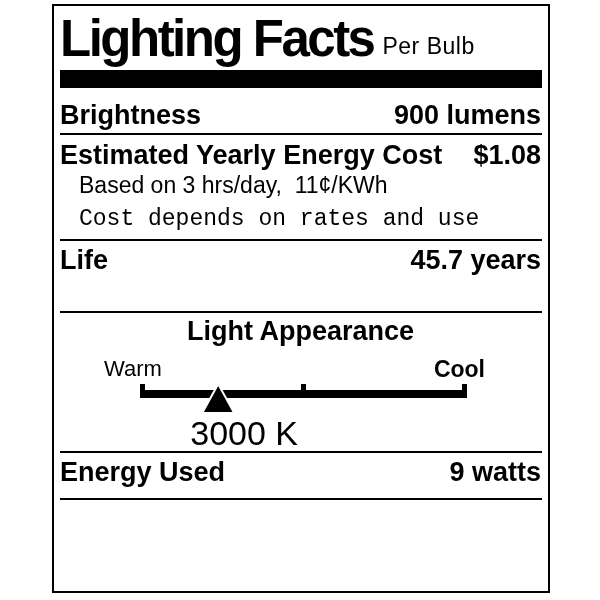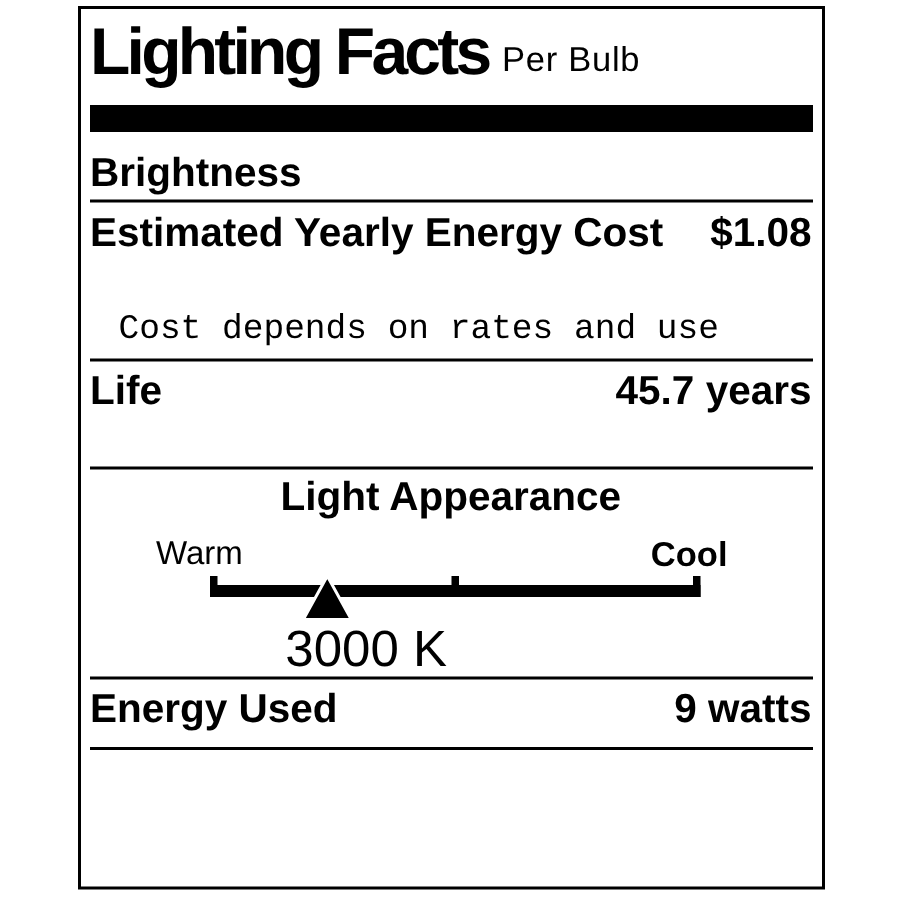--- a/index.html
+++ b/index.html
@@ -33,21 +33,21 @@
   
   .title-row {
     left: 6px;
     top: 7px;
     right: 7px;
     display: flex;
     align-items: baseline;
     white-space: nowrap;
   }
   .title {
-    font-size: 44px;
+    font-size: 51px;
     font-weight: bold;
     letter-spacing: -2.5px;
     line-height: 1;
     text-align: center;
   }
   .subtitle {
     font-size: 23px;
     font-weight: normal;
     line-height: 1;
     margin-left: 9px;
@@ -148,27 +148,29 @@
   <div class="label-box">
 
     <div class="abs title-row">
       <span class="title">Lighting Facts</span>
       <span class="subtitle">Per Bulb</span>
     </div>
     <div class="abs header-bar"></div>
 
     <div class="abs row row-brightness">
       <span>Brightness</span>
+      <span>900 lumens</span>
     </div>
     <div class="abs rule rule-1"></div>
 
     <div class="abs row row-energy-cost">
       <span>Estimated Yearly Energy Cost</span>
       <span>$1.08</span>
     </div>
+    <div class="abs note note-cost-1">Based on 3 hrs/day,  11¢/KWh</div>
     <div class="abs note note-cost-2">Cost depends on rates and use</div>
     <div class="abs rule rule-2"></div>
 
     <div class="abs row row-life">
       <span>Life</span>
       <span>45.7 years</span>
     </div>
     <div class="abs rule rule-3"></div>
 
     <div class="abs row row-light-app">

